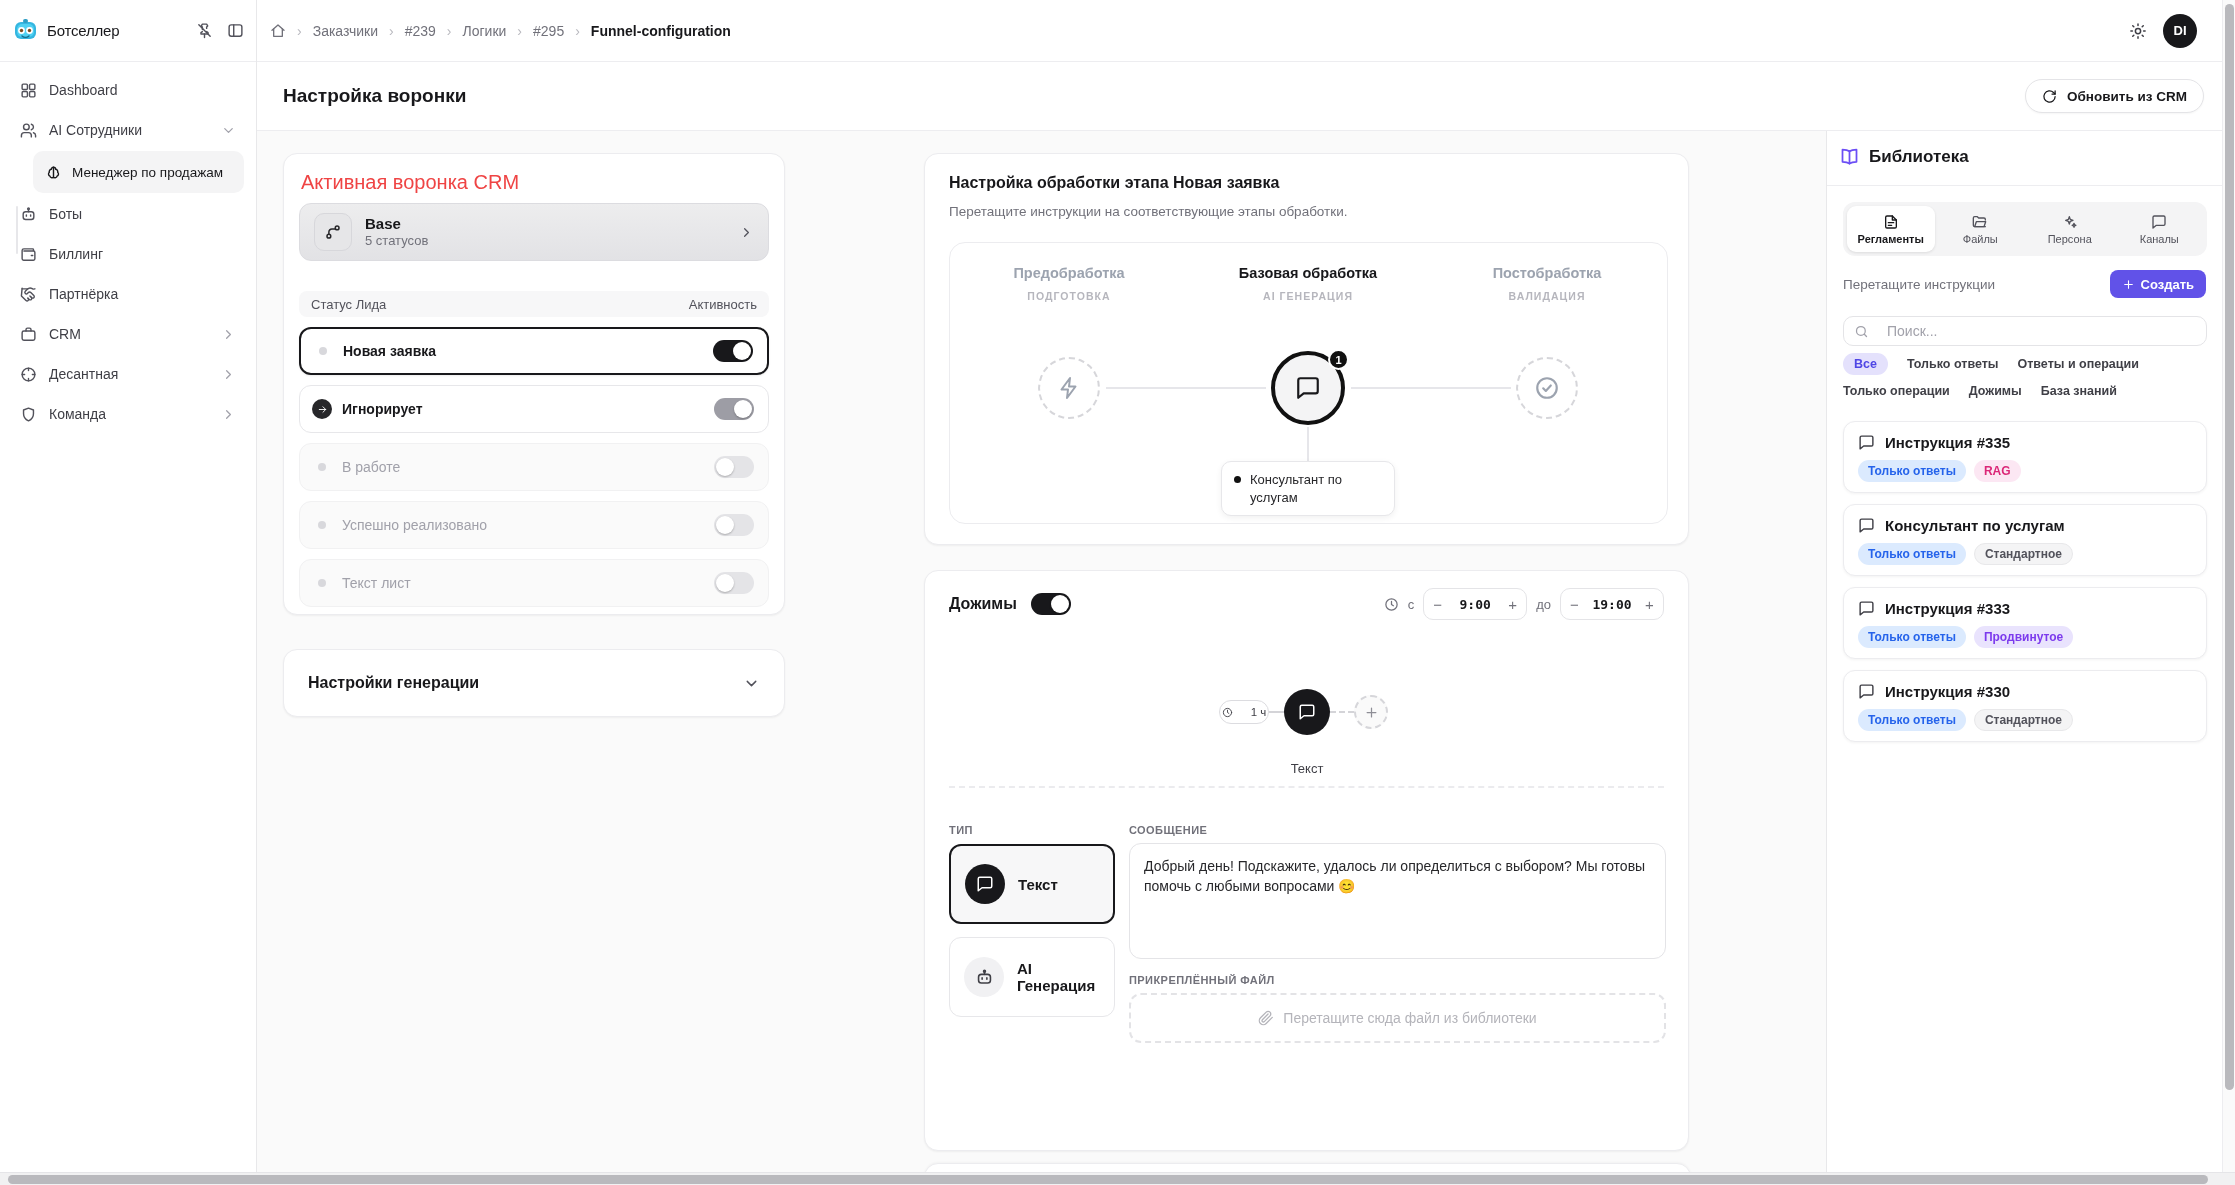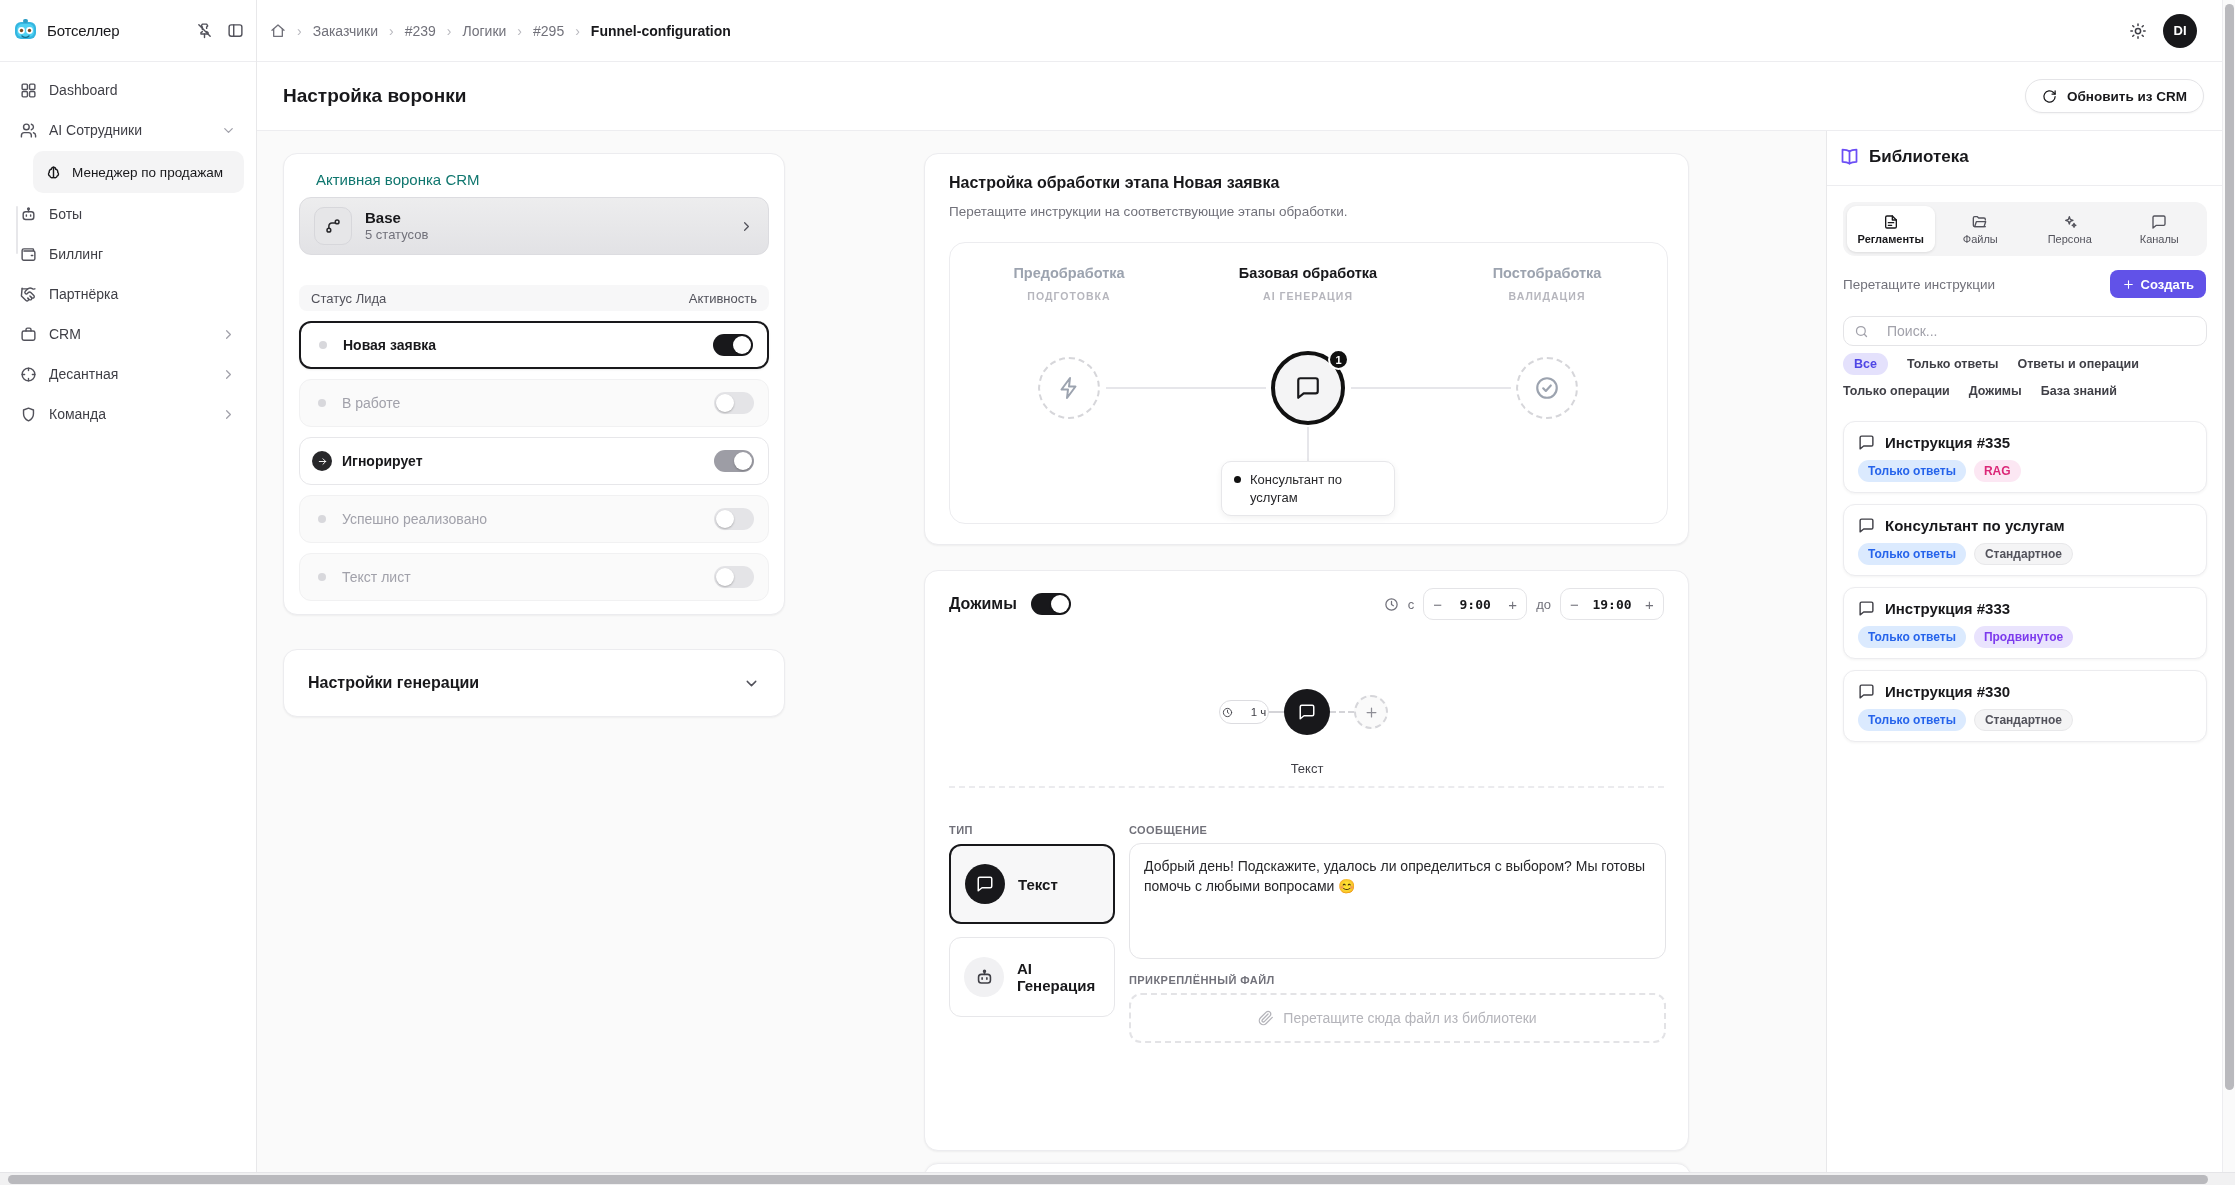--- a/index.html
+++ b/index.html
@@ -32,21 +32,21 @@
   
   .pagehead{left:257px;top:62px;width:1965px;height:69px;background:#fff;border-bottom:1px solid #ededf0;box-sizing:border-box;display:flex;align-items:center;padding:0 18px 0 26px;}
   .page-title{font-size:19px;font-weight:700;}
   .btn-refresh{margin-left:auto;height:34px;border:1px solid #e4e4e7;background:#fff;border-radius:17px;display:flex;align-items:center;gap:10px;padding:0 16px;font-size:13.5px;font-weight:600;color:#18181b;box-shadow:0 1px 2px rgba(0,0,0,.04);}
 
   
   .card{background:#fff;border:1px solid #ececef;border-radius:14px;box-shadow:0 1px 2px rgba(0,0,0,.05);box-sizing:border-box;}
 
   
   .funnel{left:283px;top:153px;width:502px;height:462px;padding:15px;}
-  .funnel-label{font-size:15px;color:#0f766e;margin:2px 0 0 17px;}
+  .funnel-label{font-size:20px;color:#ef4444;margin:2px 0 0 2px;}
   .base-card{margin-top:9px;height:58px;border:1px solid #dcdce0;border-radius:12px;background:linear-gradient(180deg,#ededee,#e2e2e5);display:flex;align-items:center;gap:13px;padding:0 14px;box-sizing:border-box;}
   .base-iconbox{width:36px;height:36px;border-radius:10px;background:#e6e6e8;border:1px solid #d7d7db;display:flex;align-items:center;justify-content:center;color:#27272a;}
   .base-name{font-size:15px;font-weight:700;line-height:1.2;}
   .base-count{font-size:13px;color:#71717a;line-height:1.2;}
   .base-chev{margin-left:auto;color:#52525b;}
   .f-head{margin-top:30px;height:26px;background:#f7f7f8;border-radius:8px;display:flex;align-items:center;justify-content:space-between;padding:0 12px;font-size:13px;color:#52525b;}
   .f-row{height:48px;margin-top:10px;border-radius:12px;display:flex;align-items:center;padding:0 14px;box-sizing:border-box;background:#fafafa;border:1px solid #f1f1f2;}
   .f-row:first-of-type{margin-top:12px;}
   .f-row.sel{background:#fff;border:2px solid #18181b;box-shadow:0 1px 2px rgba(0,0,0,.08);}
   .f-row.mid{background:#fff;border:1px solid #e7e7ea;}
@@ -360,34 +360,34 @@
     </div>
     <div class="f-head">
       <span>Статус Лида</span>
       <span>Активность</span>
     </div>
     <div class="f-row sel">
       <span class="f-dot"></span>
       <span class="f-lab" style="font-weight:600;">Новая заявка</span>
       <span class="tgl on"></span>
     </div>
-    <div class="f-row">
-      <span class="f-dot"></span>
-      <span class="f-lab dim">В работе</span>
-      <span class="tgl off"></span>
-    </div>
     <div class="f-row mid">
       <span class="f-circ">
           <svg class="ic" width="11" height="11" viewBox="0 0 24 24" stroke-width="2.6">
             <path d="M5 12h14"></path>
             <path d="m13 6 6 6-6 6"></path>
           </svg>
         </span>
       <span class="f-lab" style="font-weight:600;">Игнорирует</span>
       <span class="tgl on gray"></span>
+    </div>
+    <div class="f-row">
+      <span class="f-dot"></span>
+      <span class="f-lab dim">В работе</span>
+      <span class="tgl off"></span>
     </div>
     <div class="f-row">
       <span class="f-dot"></span>
       <span class="f-lab dim">Успешно реализовано</span>
       <span class="tgl off"></span>
     </div>
     <div class="f-row">
       <span class="f-dot"></span>
       <span class="f-lab dim">Текст лист</span>
       <span class="tgl off"></span>

